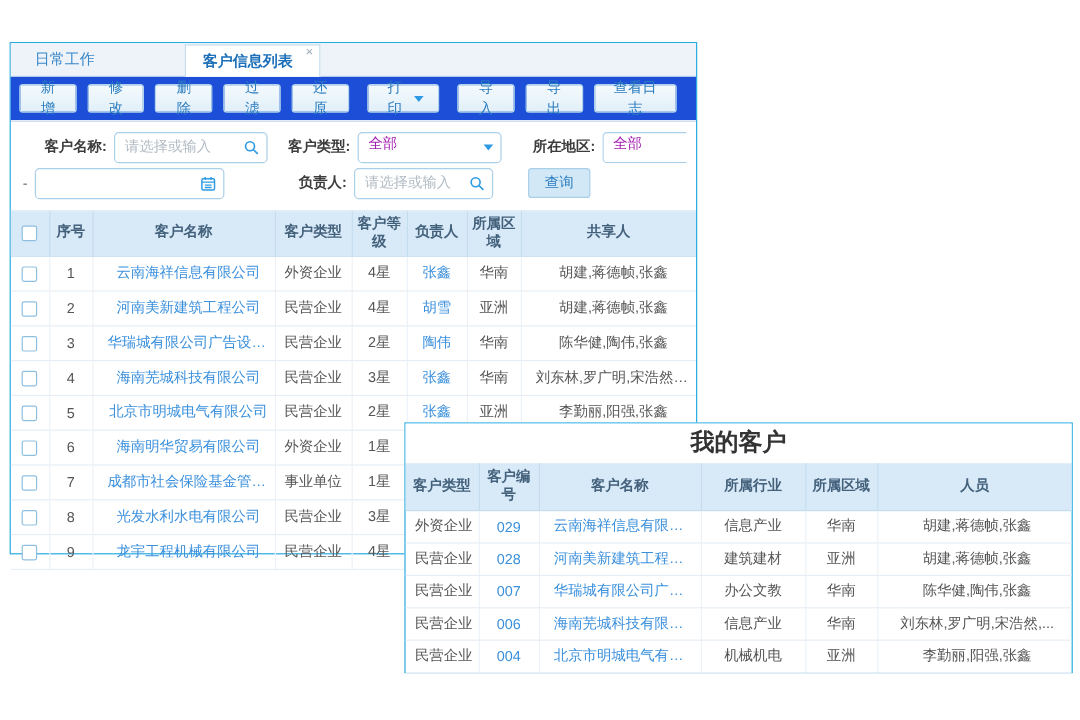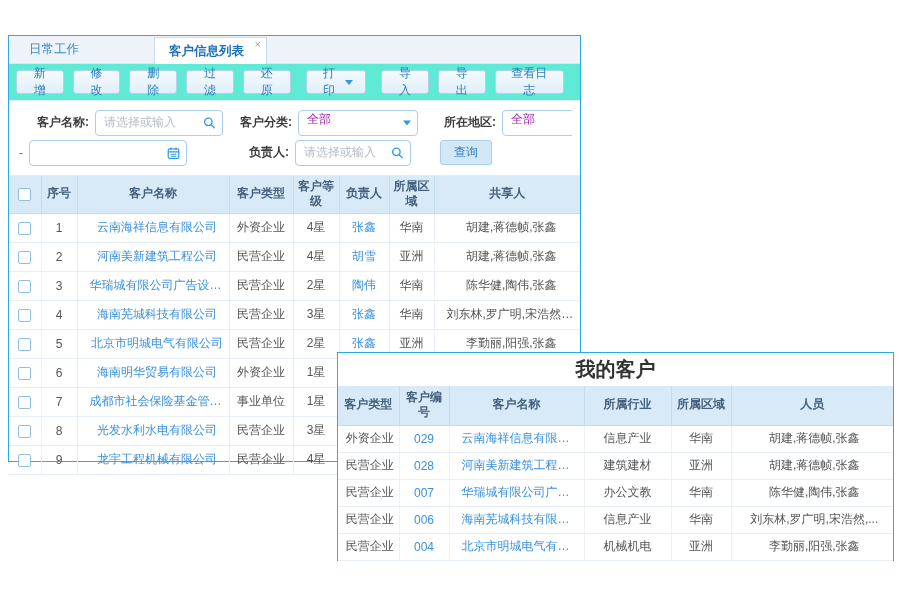--- a/index.html
+++ b/index.html
@@ -13,21 +13,21 @@
 
   .tabbar { height:28px; background:#edf3f9; display:flex; align-items:flex-end;
             border-bottom:1px solid #d9e7f2; padding-left:6px;gap:32px; }
   .tab { height:27px; line-height:26px; padding:0 14px; font-size:12.5px; color:#3b87c8;
          cursor:pointer; position:relative; }
   .tab.active { background:#fff; border:1px solid #c6dcec; border-bottom:none; color:#1c6fb8;
                 font-weight:bold; margin-bottom:-1px; padding-right:22px;margin-left:29px; }
   .tab-close { position:absolute; top:1px; right:5px; font-size:11px; color:#9aa7b1;
                font-weight:normal; line-height:11px; cursor:pointer; }
 
-  .toolbar { padding:6px 7px; background:#5eead4; border-bottom:1px solid #e2ecf5;
+  .toolbar { padding:6px 7px; background:#1d4ed8; border-bottom:1px solid #e2ecf5;
              display:flex; align-items:center; }
   .tbtn { height:24px; padding:0 12px; margin-right:9px; font-size:12px; color:#2b7cbe;
           background:linear-gradient(#f4fafd,#e1eff9); border:1px solid #aed3ea;
           border-radius:3px; cursor:pointer; display:inline-flex; align-items:center;
           font-family:inherit; }
   .tbtn.gap { margin-left:6px; }
   .caret-down { display:inline-block; width:0; height:0; margin-left:6px;
                 border-left:4px solid transparent; border-right:4px solid transparent;
                 border-top:5px solid #2d9ae3; }
 
@@ -112,21 +112,21 @@
         <span class="flabel" style="margin-left:20px;">客户名称:</span>
         <span class="fld" style="width:128px; margin-left:6px;">
           <input placeholder="请选择或输入" style="">
           <span class="icon-right">
             <svg width="13" height="13" viewBox="0 0 16 16">
               <circle cx="6.6" cy="6.6" r="4.6" fill="none" stroke="#2d9ae3" stroke-width="1.7"></circle>
               <line x1="10.2" y1="10.2" x2="14" y2="14" stroke="#2d9ae3" stroke-width="1.7" stroke-linecap="round"></line>
             </svg>
           </span>
         </span>
-        <span class="flabel" style="margin-left:17px;">客户分类:</span>
+        <span class="flabel" style="margin-left:17px;">客户类型:</span>
         <span class="fld" style="width:120px; margin-left:6px;">
           <span class="select-val">全部</span>
           <span class="icon-right">
             <span class="caret-down" style="margin-left:0;"></span>
           </span>
         </span>
         <span class="flabel" style="margin-left:26px;">所在地区:</span>
         <span class="clipwrap" style="margin-left:6px;">
           <span class="fld">
             <span class="select-val">全部</span>

